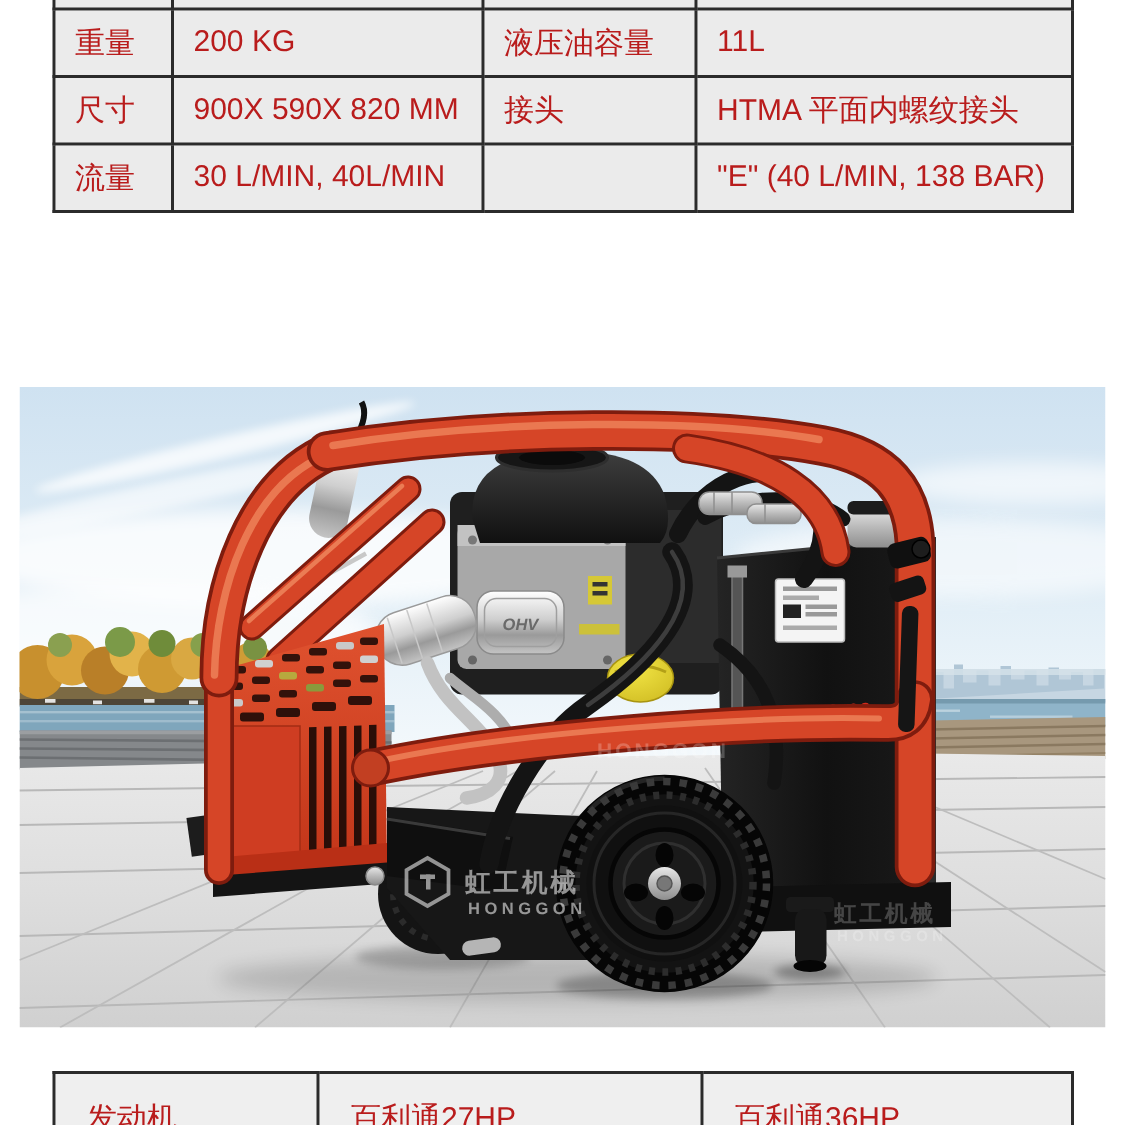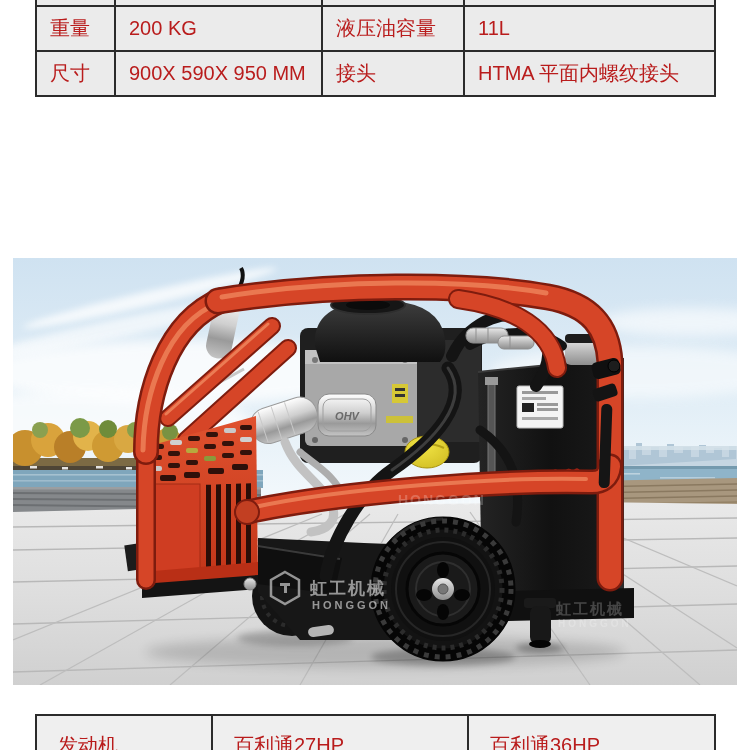--- a/index.html
+++ b/index.html
@@ -44,23 +44,29 @@
     <td></td>
   </tr>
   <tr class="r">
     <td>重量</td>
     <td>200 KG</td>
     <td>液压油容量</td>
     <td>11L</td>
   </tr>
   <tr class="r">
     <td>尺寸</td>
-    <td>900X 590X 950 MM</td>
+    <td>900X 590X 820 MM</td>
     <td>接头</td>
     <td>HTMA 平面内螺纹接头</td>
+  </tr>
+  <tr class="r">
+    <td>流量</td>
+    <td>30 L/MIN, 40L/MIN</td>
+    <td></td>
+    <td>"E" (40 L/MIN, 138 BAR)</td>
   </tr>
 </tbody>
   </table>
 
 <div id="photo">
 <svg width="724" height="427" viewBox="13 258 724 427" xmlns="http://www.w3.org/2000/svg">
   <defs>
     <linearGradient id="sky" x1="0" y1="0" x2="0" y2="1">
       <stop offset="0" stop-color="#cfe2f1"></stop>
           <stop offset="0.6" stop-color="#e3eff7"></stop>

